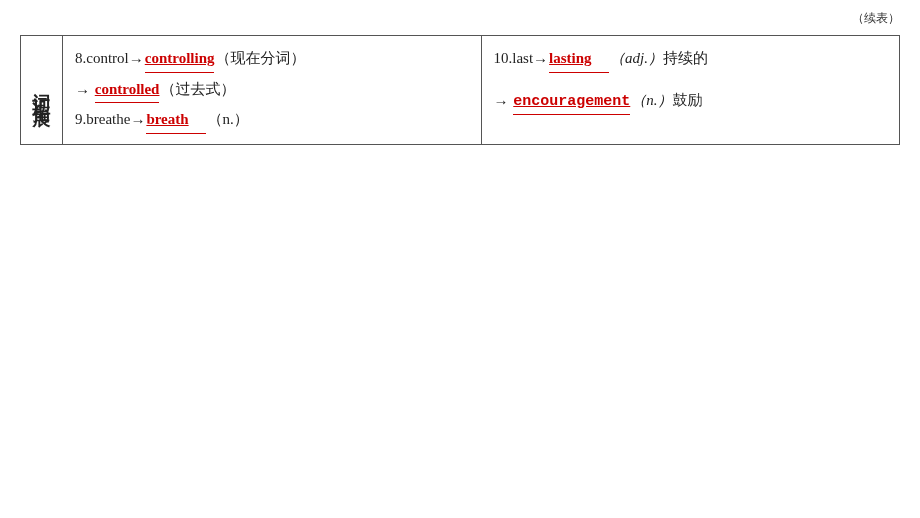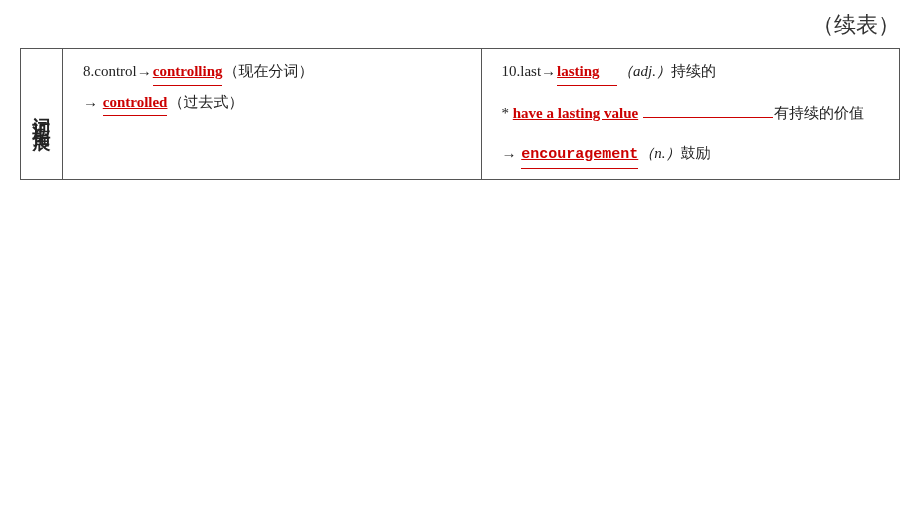--- a/index.html
+++ b/index.html
@@ -18,21 +18,21 @@
       background: #fff;
       position: relative;
       display: flex;
       flex-direction: column;
       align-items: flex-end;
       padding-top: 10px;
     }
 
     .xu-biao {
       font-family: "SimSun", serif;
-      font-size: 22px;
+      font-size: 12px;
       color: #333;
       margin-right: 20px;
       margin-bottom: 8px;
     }
 
     .table-wrapper {
       width: 880px;
       margin: 0 auto;
       border: 1.5px solid #555;
       display: flex;
@@ -76,21 +76,20 @@
       display: flex;
       flex-direction: column;
       gap: 15px;
     }
 
     .row-line {
       font-size: 15px;
       color: #222;
       line-height: 1.7;
       white-space: nowrap;
-      margin-left: 8px;
     }
 
     .red-word {
       color: #cc0000;
       font-weight: bold;
       text-decoration: underline;
       font-style: normal;
     }
 
     .italic-text {
@@ -132,33 +131,33 @@
 
         <div class="row-line">
           <span>8.control→</span><span class="underline-blank"><span class="red-word">controlling</span></span>（现在分词）
         </div>
 
         <div class="row-line">
           <span>→</span>&nbsp;<span class="underline-blank"><span class="red-word">controlled</span></span>（过去式）
         </div>
 
 
+        <div class="row-line">
+          <span>9.breathe→</span><span class="underline-blank"><span class="red-word">breath</span></span>（n.）
+        </div>
 
 
       </div>
 
       <div class="col-right">
 
         <div class="row-line">
           <span>10.last→</span><span class="underline-blank"><span class="red-word">lasting</span></span><span class="italic-text">（adj.）</span>持续的
         </div>
 
-        <div class="row-line">
-          <span class="star">*&nbsp;</span><span class="red-word">have a lasting value</span>&nbsp;<span class="long-blank"></span>有持续的价值
-        </div>
 
 
         <div class="row-line">
           <span>→</span>&nbsp;<span class="underline-blank" style="min-width:110px;font-family:Liberation Mono, monospace;"><span class="red-word">encouragement</span></span><span class="italic-text">（n.）</span>鼓励
         </div>
 
 
       </div>
 
     </div>

